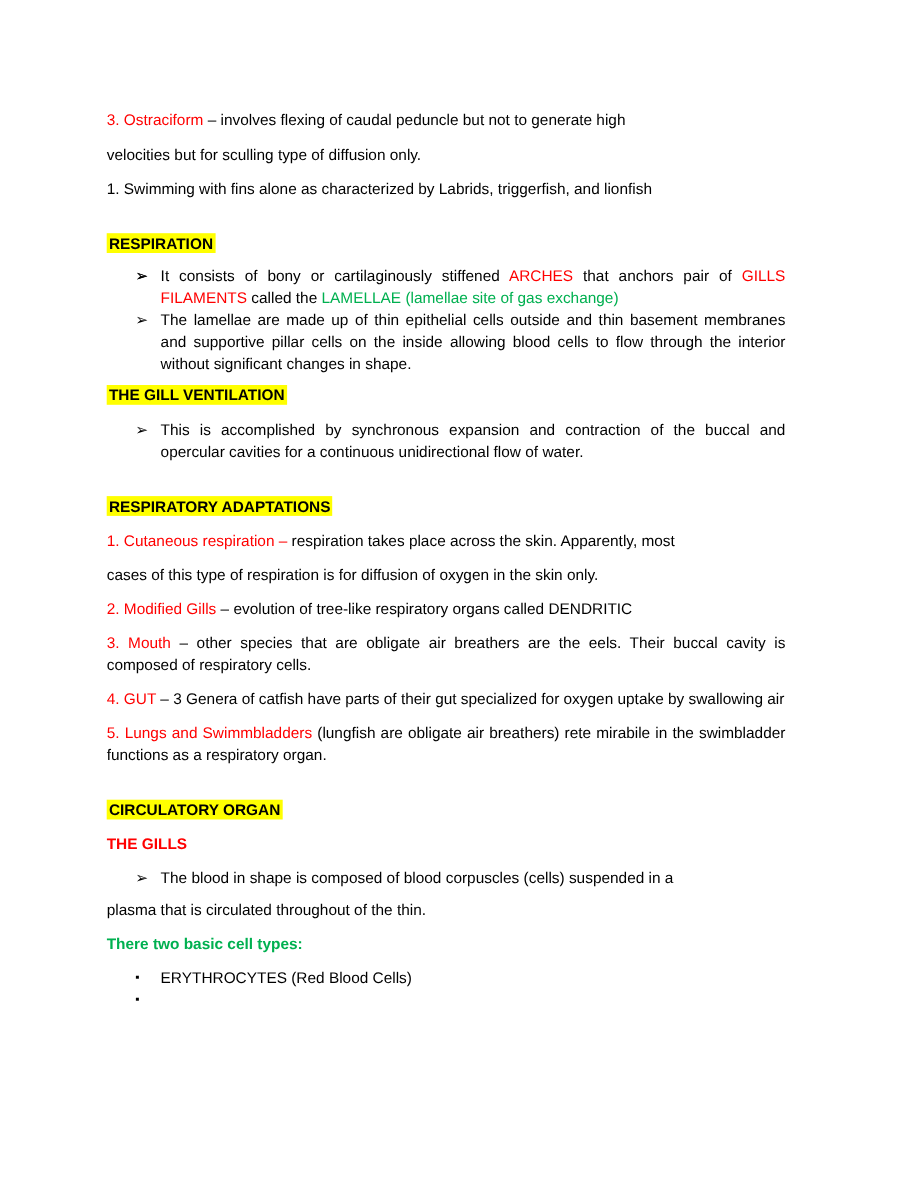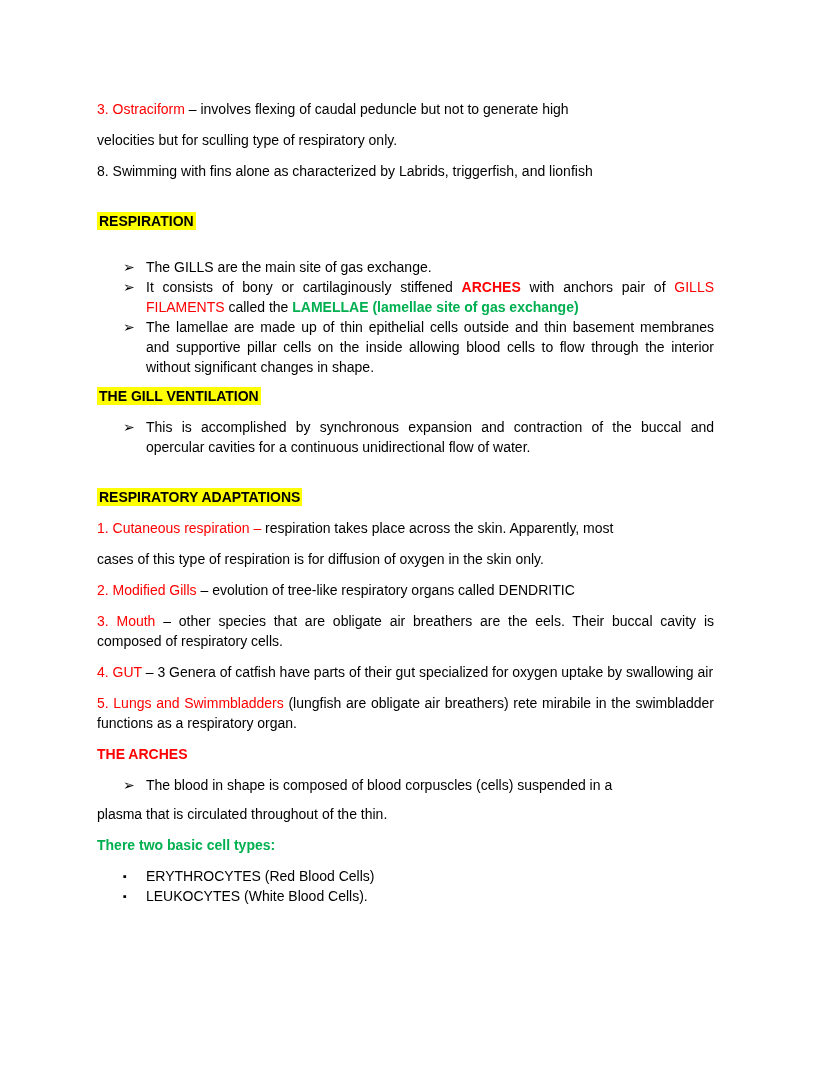--- a/index.html
+++ b/index.html
@@ -19,54 +19,54 @@
   }
   .para { margin-bottom: 11px; }
   .justify { text-align: justify; }
   h2.heading {
     font-size: 14px;
     line-height: 20px;
     font-weight: bold;
     margin-bottom: 11px;
   }
   h2.heading.normal { font-weight: bold; }
-  h2.heading.tight { margin-bottom: 26px; }
+  h2.heading.tight { margin-bottom: 9px; }
   .section-gap { margin-top: 30px; }
   .hl { background-color: var(--highlight, #ffff00); padding: 1px 2px; }
   .red { color: var(--red, #ff0000); }
   .green { color: var(--green, #00b050); }
-  .bold { font-weight: bold; }
+  .bold { font-weight: normal; }
   .cell-heading { font-size: 15px; margin-bottom: 10px; }
   .bullet-list { margin-bottom: 9px; }
   .bullet { position: relative; padding-left: 49px; }
   .marker {
     position: absolute;
     left: 26px;
     top: 0;
     color: var(--text, #000000);
   }
   .marker.square { font-size: 11px; }
   .btext { display: inline; }
 </style>
 </head>
 <body>
 
 <div class="page">
 
   <p class="para"><span class="red">3. Ostraciform </span><span>– involves flexing of caudal peduncle but not to generate high</span></p>
 
-  <p class="para"><span>velocities but for sculling type of respiratory only.</span></p>
+  <p class="para"><span>velocities but for sculling type of diffusion only.</span></p>
 
-  <p class="para"><span>8. Swimming with fins alone as characterized by Labrids, triggerfish, and lionfish</span></p>
+  <p class="para"><span>1. Swimming with fins alone as characterized by Labrids, triggerfish, and lionfish</span></p>
 
   <h2 class="heading tight section-gap"><span class="hl">RESPIRATION</span></h2>
 
   <div class="bullet-list">
-    <div class="bullet"><span class="marker">➢</span><span class="btext">The GILLS are the main site of gas exchange.</span></div>
-    <div class="bullet justify"><span class="marker">➢</span><span class="btext"><span>It consists of bony or cartilaginously stiffened </span><span class="red bold">ARCHES</span><span> with anchors pair of </span><span class="red">GILLS FILAMENTS</span><span> called the </span><span class="green bold">LAMELLAE (lamellae site of gas exchange)</span></span></div>
+    <div class="bullet"><span class="marker">➢</span></div>
+    <div class="bullet justify"><span class="marker">➢</span><span class="btext"><span>It consists of bony or cartilaginously stiffened </span><span class="red bold">ARCHES</span><span> that anchors pair of </span><span class="red">GILLS FILAMENTS</span><span> called the </span><span class="green bold">LAMELLAE (lamellae site of gas exchange)</span></span></div>
     <div class="bullet justify"><span class="marker">➢</span><span class="btext">The lamellae are made up of thin epithelial cells outside and thin basement membranes and supportive pillar cells on the inside allowing blood cells to flow through the interior without significant changes in shape.</span></div>
   </div>
 
   <h2 class="heading normal"><span class="hl">THE GILL VENTILATION</span></h2>
 
   <div class="bullet-list">
     <div class="bullet justify"><span class="marker">➢</span><span class="btext">This is accomplished by synchronous expansion and contraction of the buccal and opercular cavities for a continuous unidirectional flow of water.</span></div>
   </div>
 
   <h2 class="heading section-gap"><span class="hl">RESPIRATORY ADAPTATIONS</span></h2>
@@ -76,29 +76,30 @@
   <p class="para"><span>cases of this type of respiration is for diffusion of oxygen in the skin only.</span></p>
 
   <p class="para"><span class="red">2. Modified Gills </span><span>– evolution of tree-like respiratory organs called DENDRITIC</span></p>
 
   <p class="para justify"><span class="red">3. Mouth </span><span>– other species that are obligate air breathers are the eels. Their buccal cavity is composed of respiratory cells.</span></p>
 
   <p class="para"><span class="red">4. GUT </span><span>– 3 Genera of catfish have parts of their gut specialized for oxygen uptake by swallowing air</span></p>
 
   <p class="para justify"><span class="red">5. Lungs and Swimmbladders </span><span>(lungfish are obligate air breathers) rete mirabile in the swimbladder functions as a respiratory organ.</span></p>
 
+  <h2 class="heading section-gap"><span class="hl">CIRCULATORY ORGAN</span></h2>
 
-  <h2 class="heading red"><span>THE ARCHES</span></h2>
+  <h2 class="heading red"><span>THE GILLS</span></h2>
 
   <div class="bullet-list">
     <div class="bullet"><span class="marker">➢</span><span class="btext">The blood in shape is composed of blood corpuscles (cells) suspended in a</span></div>
   </div>
 
   <p class="para"><span>plasma that is circulated throughout of the thin.</span></p>
 
   <h2 class="heading green cell-heading"><span>There two basic cell types:</span></h2>
 
   <div class="bullet-list">
     <div class="bullet"><span class="marker square">▪</span><span class="btext">ERYTHROCYTES (Red Blood Cells)</span></div>
-    <div class="bullet"><span class="marker square">▪</span><span class="btext">LEUKOCYTES (White Blood Cells).</span></div>
+    <div class="bullet"><span class="marker square">▪</span></div>
   </div>
 
 </div>
 
 </body></html>

